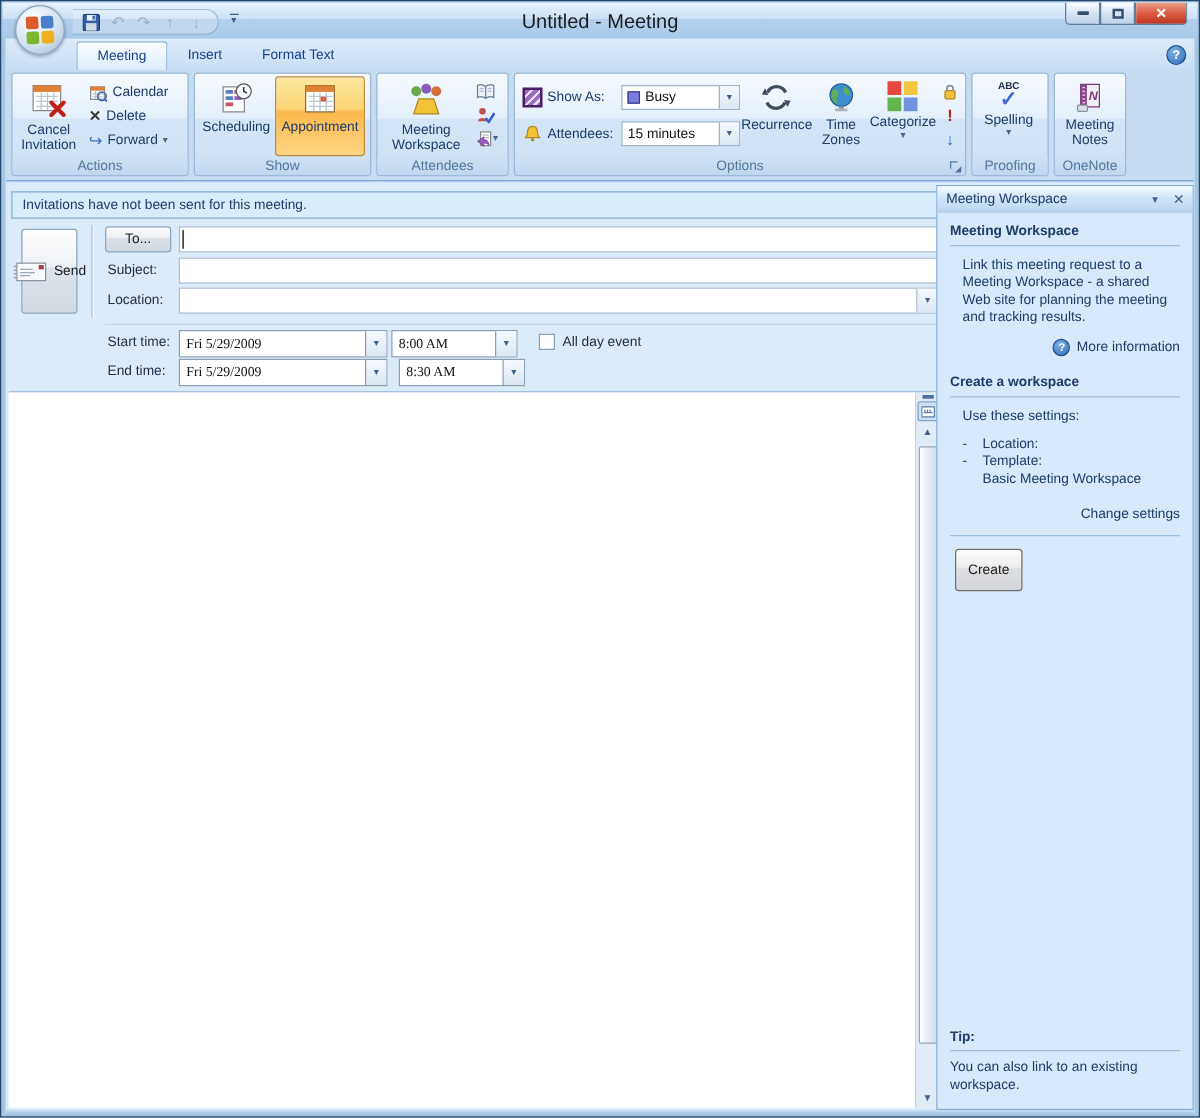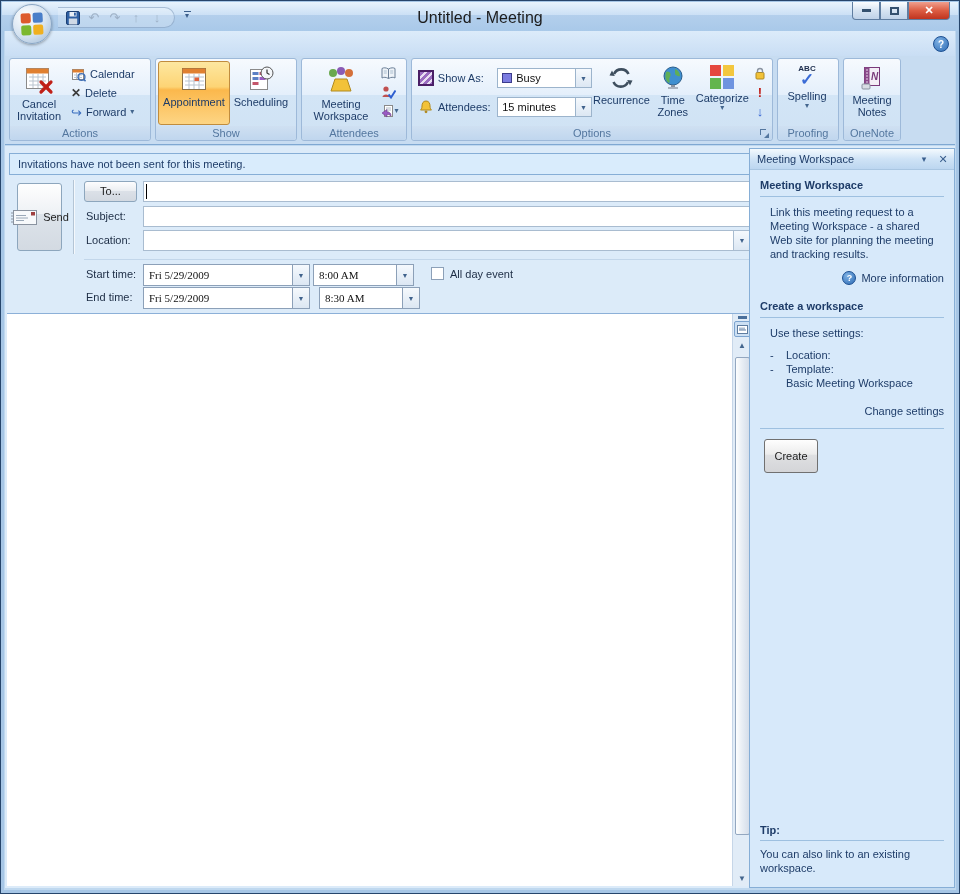--- a/index.html
+++ b/index.html
@@ -239,20 +239,25 @@
   <div class="orb">
     <div class="orb-grid">
         <i></i>
         <i></i>
         <i></i>
         <i></i>
       </div>
   </div>
 
   <div class="tabrow">
+    <div class="tabs">
+      <div class="tab active">Meeting</div>
+      <div class="tab">Insert</div>
+      <div class="tab">Format Text</div>
+    </div>
     <div class="helpbtn">?</div>
   </div>
 
   <div class="ribbon">
 
     <div class="grp" style="width:142px;">
       <div class="bigbtn" style="width:54px;">
         <span class="ic">
           <svg width="30" height="30" viewBox="0 0 30 30">
               <rect x="2.5" y="3.5" width="22" height="20" fill="#fff" stroke="#8a8a8a"></rect>
@@ -283,45 +288,45 @@
         <div class="smallbtn">
           <span style="color:#3c6fc0;font-size:13px;">↪</span>
           <span>Forward</span>
           <span class="drop-arrow">▾</span>
         </div>
       </div>
       <div class="grp-label">Actions</div>
     </div>
 
     <div class="grp" style="width:142px;">
-      <div class="bigbtn activebtn" style="width:72px;">
-        <span class="ic">
-          <svg width="28" height="28" viewBox="0 0 28 28">
-              <rect x="2.5" y="3.5" width="23" height="21" fill="#fff" stroke="#8a7046"></rect>
-              <rect x="2.5" y="3.5" width="23" height="5" fill="#e08030"></rect>
-              <path d="M5 12h19M5 16h19M5 20h19M9 9v15M14 9v15M19 9v15" stroke="#b9c4cf"></path>
-              <rect x="14.5" y="12.5" width="4.5" height="3.5" fill="#e0603a"></rect>
-            </svg>
-        </span>
-        <span>Appointment</span>
-      </div>
       <div class="bigbtn" style="width:62px;">
         <span class="ic">
           <svg width="28" height="28" viewBox="0 0 28 28">
               <rect x="3.5" y="4.5" width="17" height="20" fill="#fff" stroke="#8a8a8a"></rect>
               <rect x="5.5" y="7" width="6" height="3" fill="#5b7fc4"></rect>
               <rect x="12.5" y="7" width="6" height="3" fill="#c4566a"></rect>
               <rect x="5.5" y="12" width="6" height="3" fill="#5b7fc4"></rect>
               <rect x="12.5" y="12" width="6" height="3" fill="#9a5bc4"></rect>
               <rect x="5.5" y="17" width="6" height="3" fill="#c4566a"></rect>
               <circle cx="20" cy="8" r="6" fill="#f4f7fa" stroke="#555"></circle>
               <path d="M20 4.5V8l2.5 1.5" stroke="#333" stroke-width="1.2" fill="none"></path>
             </svg>
         </span>
         <span>Scheduling</span>
+      </div>
+      <div class="bigbtn activebtn" style="width:72px;">
+        <span class="ic">
+          <svg width="28" height="28" viewBox="0 0 28 28">
+              <rect x="2.5" y="3.5" width="23" height="21" fill="#fff" stroke="#8a7046"></rect>
+              <rect x="2.5" y="3.5" width="23" height="5" fill="#e08030"></rect>
+              <path d="M5 12h19M5 16h19M5 20h19M9 9v15M14 9v15M19 9v15" stroke="#b9c4cf"></path>
+              <rect x="14.5" y="12.5" width="4.5" height="3.5" fill="#e0603a"></rect>
+            </svg>
+        </span>
+        <span>Appointment</span>
       </div>
       <div class="grp-label">Show</div>
     </div>
 
     <div class="grp" style="width:106px;">
       <div class="bigbtn" style="width:74px;">
         <span class="ic">
           <svg width="32" height="30" viewBox="0 0 32 30">
               <circle cx="8" cy="8" r="4" fill="#6aa84f"></circle>
               <circle cx="16" cy="6" r="4" fill="#8a5bb5"></circle>

